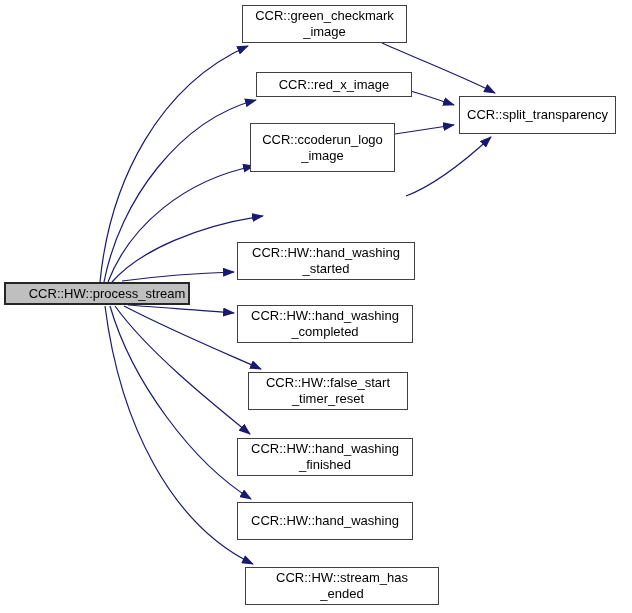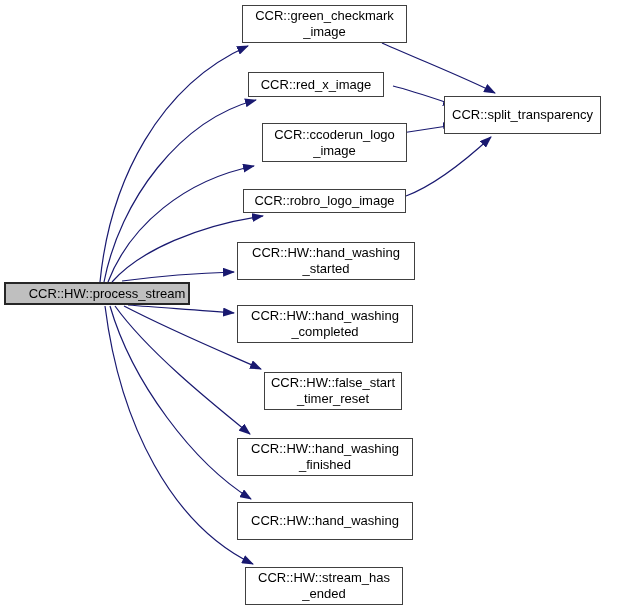--- a/index.html
+++ b/index.html
@@ -54,59 +54,56 @@
 
   <div class="node hl" style="left:4px;top:282px;width:186px;height:23px">
     <span>CCR::HW::process_stream</span>
   </div>
 
   <div class="node" style="left:242px;top:5px;width:165px;height:38px">
     <span>CCR::green_checkmark</span>
     <span>_image</span>
   </div>
 
-  <div class="node" style="left:248px;top:72px;width:136px;height:25px">
+  <div class="node" style="left:256px;top:72px;width:156px;height:25px">
     <span>CCR::red_x_image</span>
   </div>
 
-  <div class="node" style="left:262px;top:123px;width:145px;height:39px">
+  <div class="node" style="left:250px;top:123px;width:145px;height:49px">
     <span>CCR::ccoderun_logo</span>
     <span>_image</span>
   </div>
 
-  <div class="node" style="left:243px;top:189px;width:163px;height:24px">
-    <span>CCR::robro_logo_image</span>
-  </div>
 
   <div class="node" style="left:237px;top:242px;width:178px;height:38px">
     <span>CCR::HW::hand_washing</span>
     <span>_started</span>
   </div>
 
   <div class="node" style="left:237px;top:305px;width:176px;height:38px">
     <span>CCR::HW::hand_washing</span>
     <span>_completed</span>
   </div>
 
-  <div class="node" style="left:264px;top:372px;width:138px;height:38px">
+  <div class="node" style="left:248px;top:372px;width:160px;height:38px">
     <span>CCR::HW::false_start</span>
     <span>_timer_reset</span>
   </div>
 
   <div class="node" style="left:237px;top:438px;width:176px;height:38px">
     <span>CCR::HW::hand_washing</span>
     <span>_finished</span>
   </div>
 
   <div class="node" style="left:237px;top:502px;width:176px;height:38px">
     <span>CCR::HW::hand_washing</span>
   </div>
 
-  <div class="node" style="left:245px;top:567px;width:158px;height:38px">
+  <div class="node" style="left:245px;top:567px;width:194px;height:38px">
     <span>CCR::HW::stream_has</span>
     <span>_ended</span>
   </div>
 
-  <div class="node" style="left:444px;top:96px;width:157px;height:38px">
+  <div class="node" style="left:459px;top:96px;width:157px;height:38px">
     <span>CCR::split_transparency</span>
   </div>
 
 </div>
 
 </body></html>

